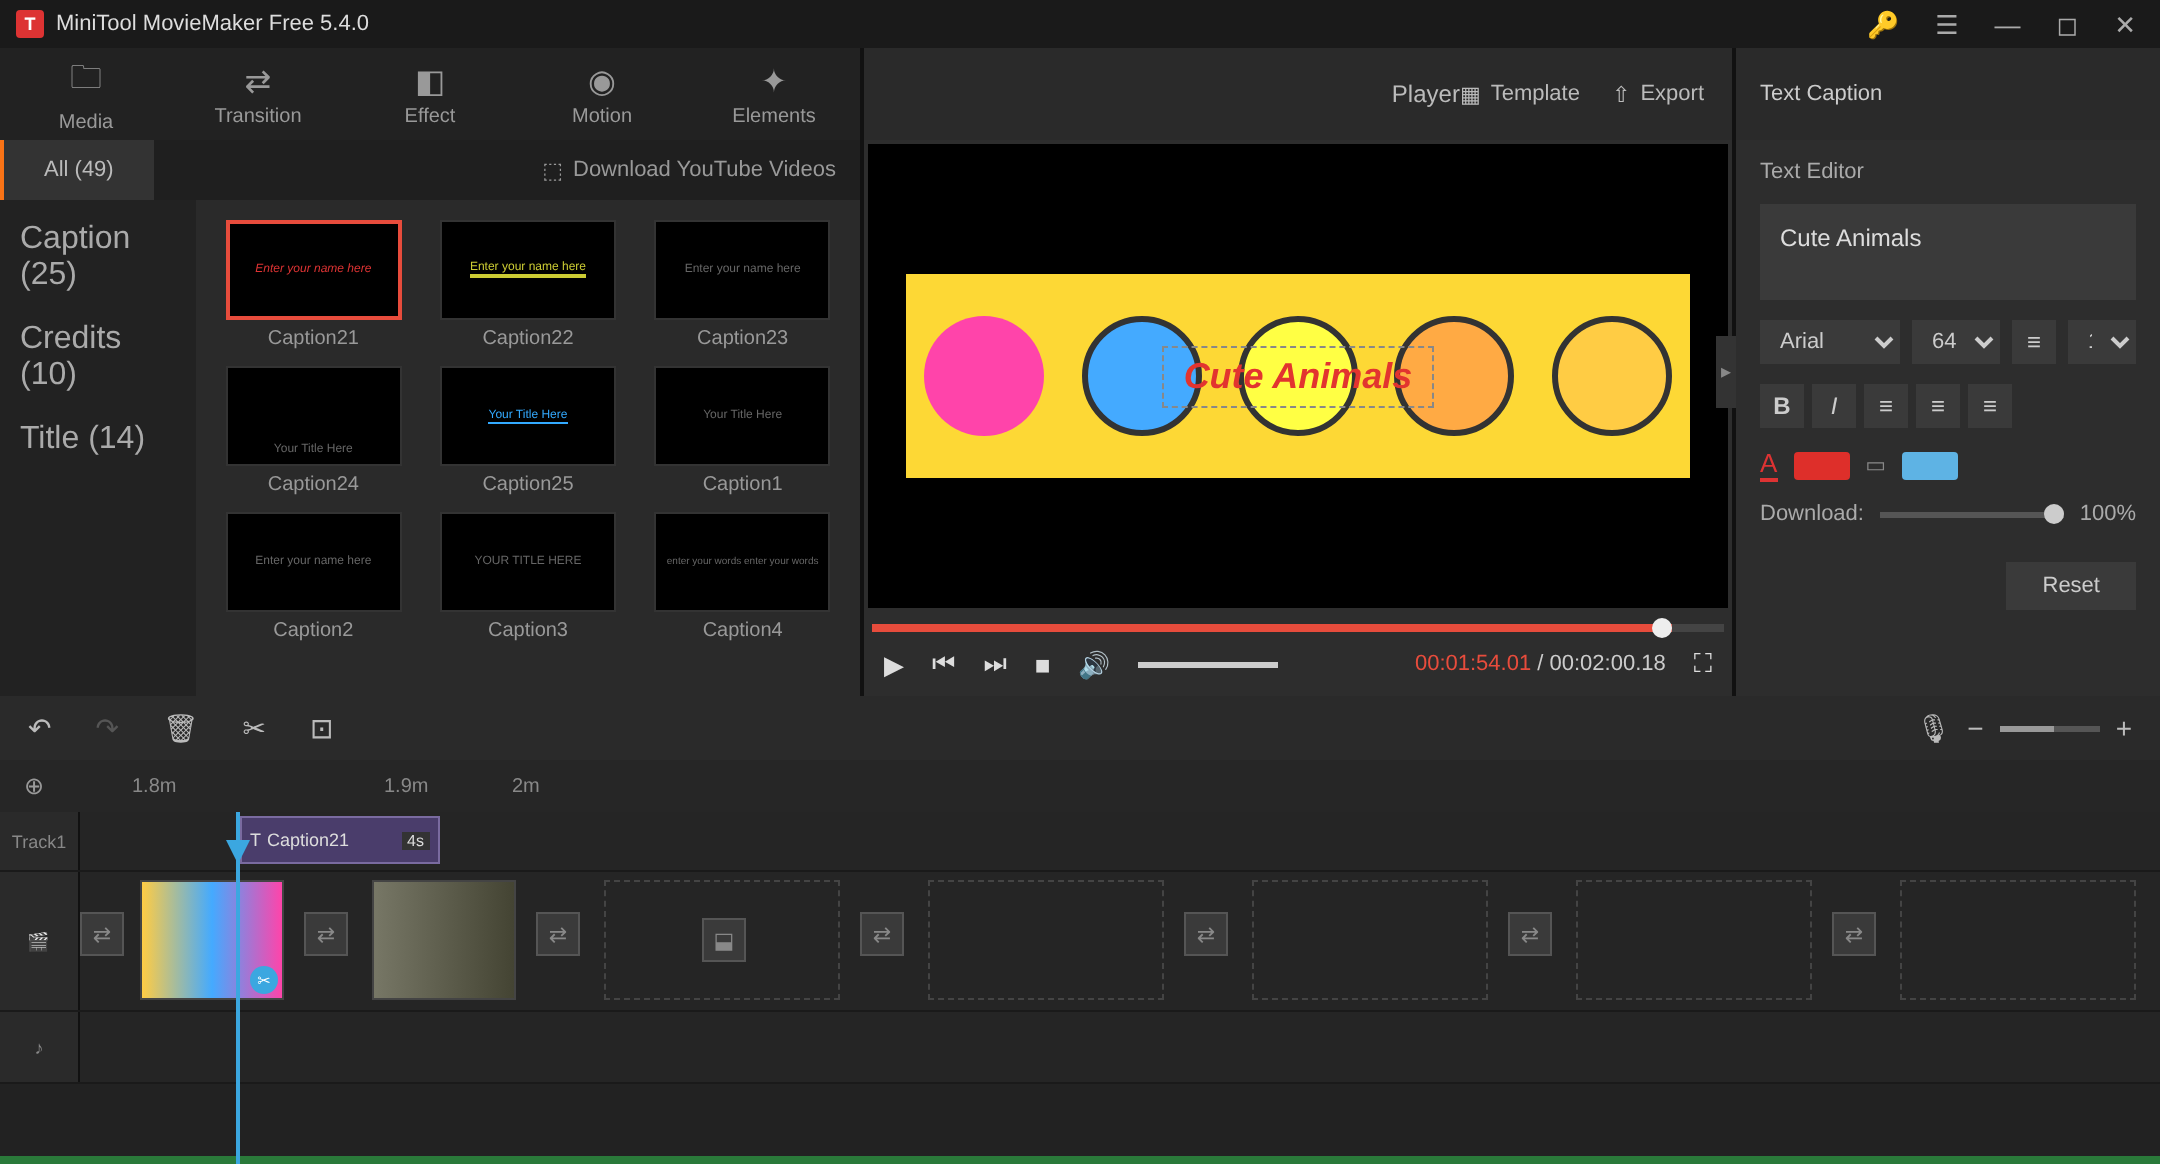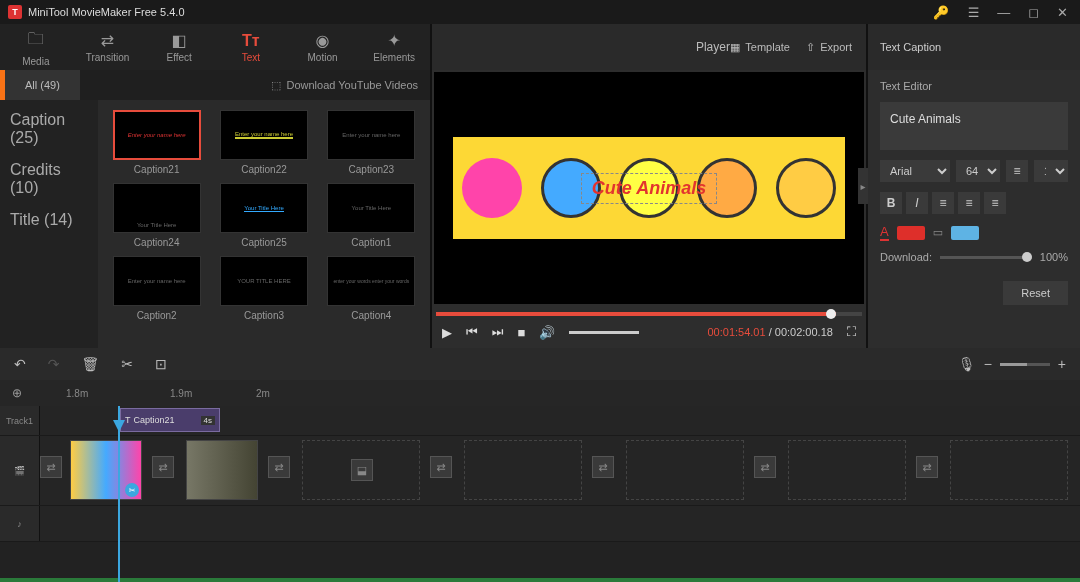--- a/index.html
+++ b/index.html
@@ -12,21 +12,21 @@
 .titlebar-icon{color:#aaa;font-size:13px;cursor:pointer;padding:2px 4px}
 .key-icon{color:#f2c744}
 .main-area{display:flex;height:324px}
 .left-panel{width:432px;background:#2a2a2a;display:flex;flex-direction:column;border-right:2px solid #111}
 .top-tabs{display:flex;background:#222;height:46px}
 .tab{flex:1;display:flex;flex-direction:column;align-items:center;justify-content:center;gap:2px;cursor:pointer;color:#999;font-size:10px}
 .tab.active{color:#e74c3c}
 .tab-icon{font-size:16px}
 .sub-row{display:flex;height:30px;align-items:center;background:#1f1f1f}
 .sub-tab{padding:0 20px;height:100%;display:flex;align-items:center;font-size:11px;color:#bbb;cursor:pointer}
-.sub-tab.active{background:#333;border-left:5px solid #f97316}
+.sub-tab.active{background:#333;border-left:2px solid #f97316}
 .dl-link{margin-left:auto;margin-right:12px;color:#999;font-size:11px;display:flex;align-items:center;gap:5px;cursor:pointer}
 .side-cats{width:98px;background:#222;padding-top:4px}
 .cat-item{padding:7px 10px;font-size:16px;color:#aaa;cursor:pointer}
 .thumbs-wrap{display:flex;flex:1;overflow:hidden}
 .thumbs{flex:1;padding:10px 8px;overflow-y:auto;display:grid;grid-template-columns:repeat(3,1fr);gap:8px 6px;align-content:start}
 .thumb{display:flex;flex-direction:column;align-items:center;gap:4px}
 .thumb-box{width:88px;height:50px;background:#000;border:1px solid #333;display:flex;align-items:center;justify-content:center;font-size:6px;color:#666;position:relative;overflow:hidden}
 .thumb.selected .thumb-box{border:2px solid #e74c3c}
 .thumb-label{font-size:10px;color:#999}
 .thumbs::-webkit-scrollbar{width:6px}
@@ -120,24 +120,20 @@
           <span>Media</span>
         </div>
       <div class="tab">
           <span class="tab-icon">⇄</span>
           <span>Transition</span>
         </div>
       <div class="tab">
           <span class="tab-icon">◧</span>
           <span>Effect</span>
         </div>
-      <div class="tab active">
-          <span class="tab-icon" style="font-weight:bold">Tᴛ</span>
-          <span>Text</span>
-        </div>
       <div class="tab">
           <span class="tab-icon">◉</span>
           <span>Motion</span>
         </div>
       <div class="tab">
           <span class="tab-icon">✦</span>
           <span>Elements</span>
         </div>
     </div>
     <div class="sub-row">
@@ -309,21 +305,21 @@
       <span class="tl-tool">−</span>
       <div class="zoom-bar">
           <div class="zoom-fill"></div>
         </div>
       <span class="tl-tool">+</span>
     </div>
   </div>
   <div class="tl-ruler">
     <div class="ruler-add">⊕</div>
     <span class="ruler-mark" style="left:66px">1.8m</span>
-    <span class="ruler-mark" style="left:170px">1.9m</span>
+    <span class="ruler-mark" style="left:192px">1.9m</span>
     <span class="ruler-mark" style="left:256px">2m</span>
   </div>
   <div class="tl-tracks">
     <div class="playhead"></div>
     <div class="track">
       <div class="track-head">Track1</div>
       <div class="track-body">
         <div class="text-clip">
           <span>T</span>
           <span>Caption21</span>

